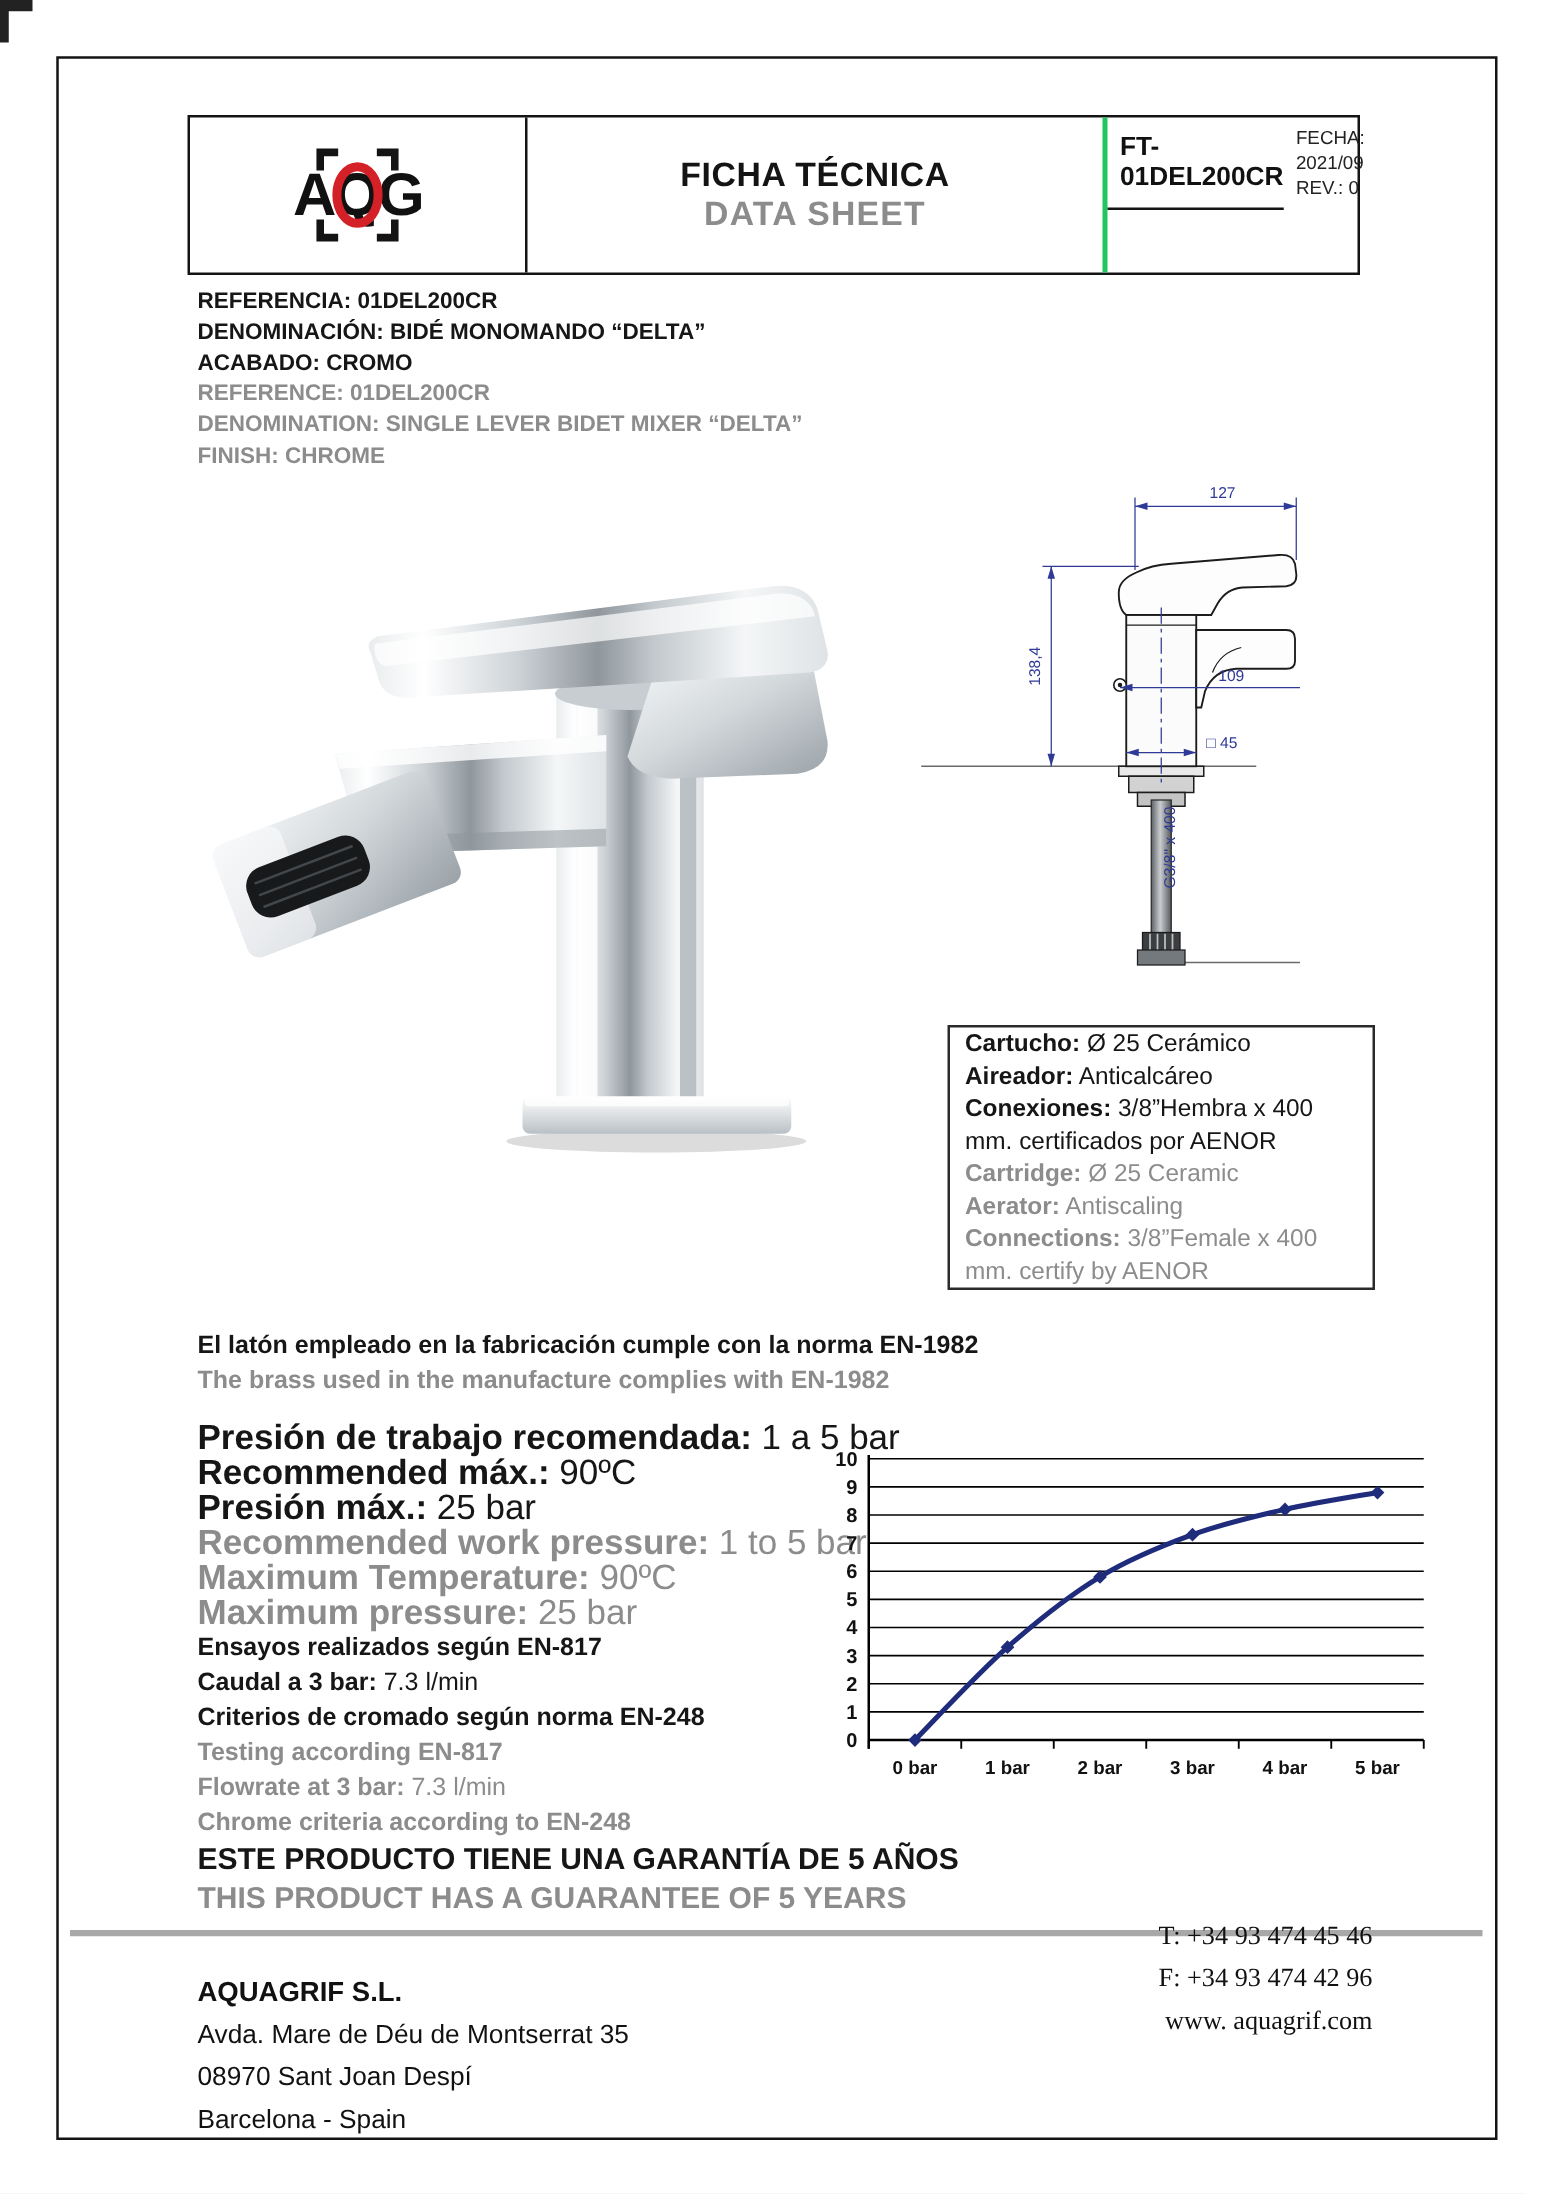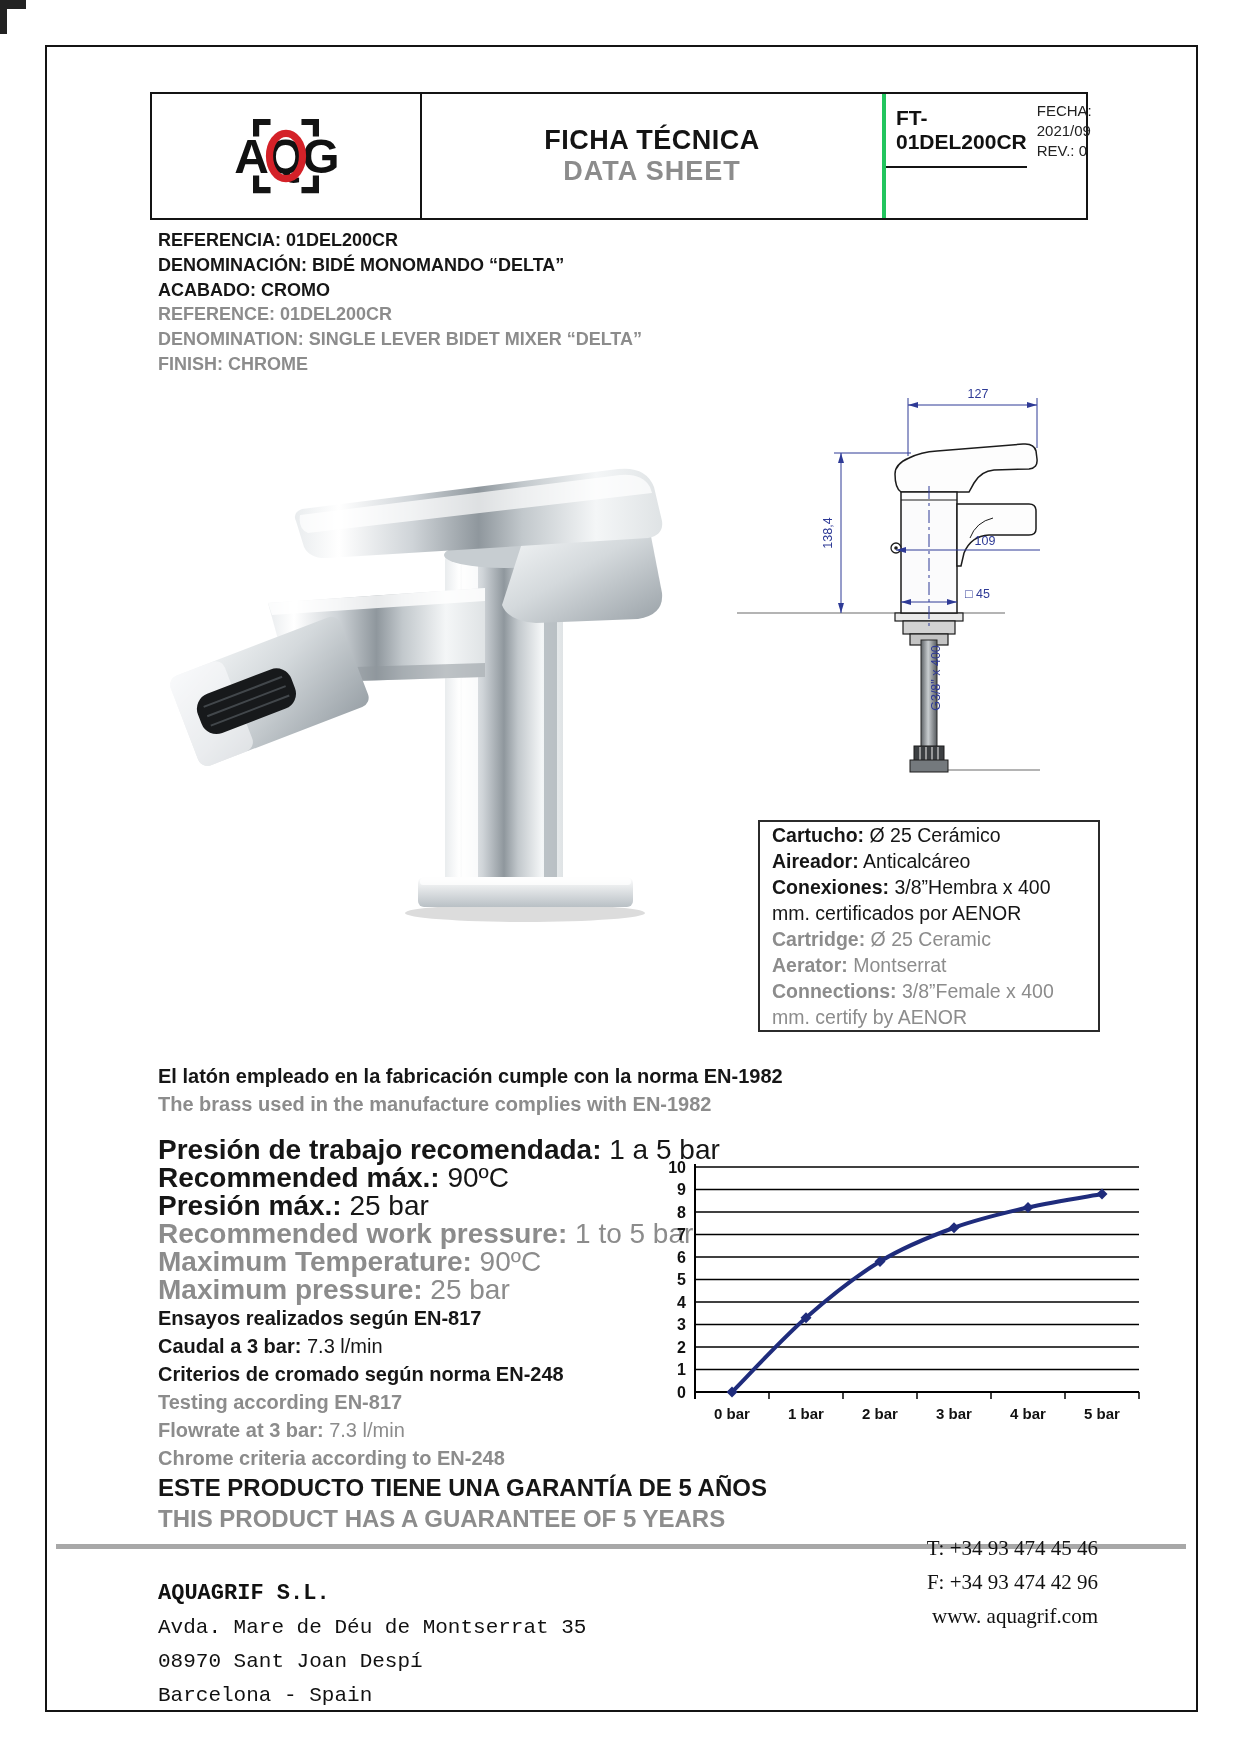--- a/index.html
+++ b/index.html
@@ -34,21 +34,21 @@
   
   .brass{position:absolute;left:158px;top:1062px;font-weight:bold;font-size:20px;line-height:28px;}
   .pressure{position:absolute;left:158px;top:1136px;font-size:28px;line-height:28px;}
   .pressure b,.testing b{font-weight:bold;}
   .testing{position:absolute;left:158px;top:1304px;font-size:20px;line-height:28px;}
   .warranty{position:absolute;left:158px;top:1472px;font-weight:bold;font-size:24px;line-height:31px;}
 
   .rule{position:absolute;left:56px;top:1544px;width:1130px;height:5px;background:#a8a8a8;}
 
   
-  .footer-left{position:absolute;left:158px;top:1577px;font-family:Liberation Mono, monospace;font-size:21px;line-height:34px;color:#111;}
+  .footer-left{position:absolute;left:158px;top:1577px;font-family:Liberation Sans, sans-serif;font-size:21px;line-height:34px;color:#111;}
   .footer-left .co{font-weight:bold;font-size:22px;}
   .footer-right{position:absolute;left:780px;top:1531px;width:318px;text-align:right;
                 font-family:"Liberation Serif",serif;font-size:21px;line-height:34px;color:#111;}
 
   
   .dimt{font-family:"Liberation Sans",sans-serif;font-size:12.5px;fill:#2e3a96;}
   .cy{font-family:"Liberation Sans",sans-serif;font-size:16px;font-weight:bold;fill:#111;}
   .cx{font-family:"Liberation Sans",sans-serif;font-size:15px;font-weight:bold;fill:#111;}
   svg{position:absolute;}
 </style>
@@ -193,21 +193,21 @@
     <text x="230" y="240" class="dimt">□ 45</text>
 
     <text x="205" y="320" text-anchor="middle" transform="rotate(-90 205 320)" class="dimt">G3/8" x 400</text>
   </svg>
 
   <div class="specs">
     <div><b>Cartucho:</b><span> Ø 25 Cerámico</span></div>
     <div><b>Aireador:</b><span> Anticalcáreo</span></div>
     <div><b>Conexiones:</b><span> 3/8”Hembra x 400 mm. certificados por AENOR</span></div>
     <div class="en"><b>Cartridge:</b><span> Ø 25 Ceramic</span></div>
-    <div class="en"><b>Aerator:</b><span> Montserrat</span></div>
+    <div class="en"><b>Aerator:</b><span> Antiscaling</span></div>
     <div class="en"><b>Connections:</b><span> 3/8”Female x 400 mm. certify by AENOR</span></div>
   </div>
 
   <div class="brass">
     <div class="blk">El latón empleado en la fabricación cumple con la norma EN-1982</div>
     <div class="gray">The brass used in the manufacture complies with EN-1982</div>
   </div>
 
   <div class="pressure">
     <div class="blk"><b>Presión de trabajo recomendada:</b><span> 1 a 5 bar</span></div>

